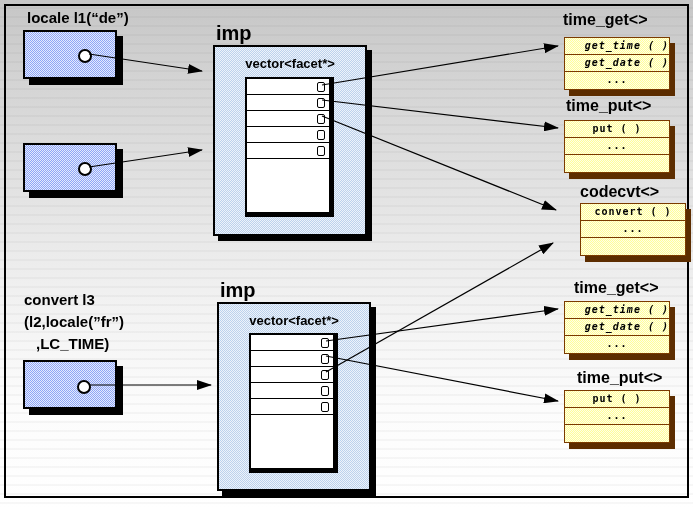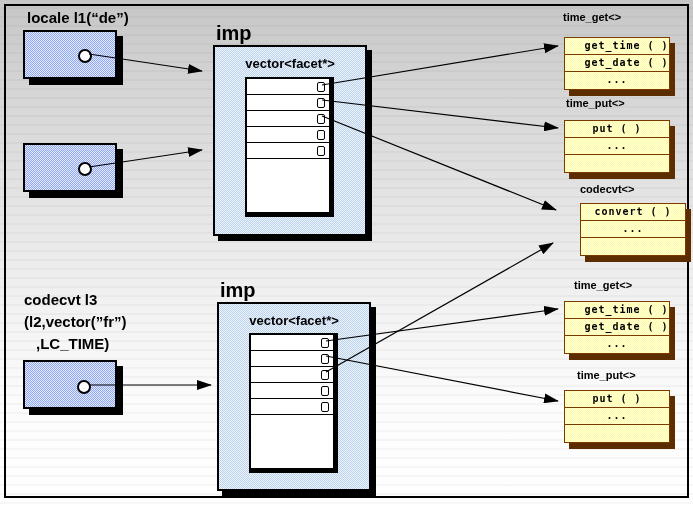--- a/index.html
+++ b/index.html
@@ -23,52 +23,52 @@
   .impbox{position:absolute;width:150px;border:2px solid #000;box-shadow:5px 5px 0 #000;z-index:2;
     background:repeating-conic-gradient(var(--imp-fill,#bdd2ec) 0% 25%,var(--imp-fill2,#edf3fb) 0% 50%);
     background-size:2px 2px;}
   .vtitle{position:absolute;top:9px;left:0;right:0;text-align:center;font-weight:bold;font-size:13px;}
 
   .vtable{position:absolute;width:82px;height:133px;background:#fff;z-index:4;
     border:2px solid #000;border-right-width:5px;border-bottom-width:5px;box-sizing:content-box;}
   .vrow{height:15px;border-bottom:1px solid #000;position:relative;}
   .glyph{position:absolute;right:4px;top:3px;width:6px;height:8px;background:#fff;border:1px solid #000;border-radius:2px;}
 
-  .flbl{position:absolute;font-weight:bold;font-size:11px;z-index:3;}
+  .flbl{position:absolute;font-weight:bold;font-size:16px;z-index:3;}
   .fbox{position:absolute;width:104px;height:51px;z-index:2;
     border:1px solid var(--facet-border,#7b3b00);
     box-shadow:5px 6px 0 var(--facet-shadow,#5c2d00);
     background:repeating-conic-gradient(var(--facet-fill,#ffff99) 0% 25%,var(--facet-fill2,#fffde8) 0% 50%);
     background-size:2px 2px;}
   .frow{height:16px;line-height:16px;border-bottom:1px solid var(--facet-border,#7b3b00);
     font-family:"DejaVu Sans Mono",monospace;font-weight:bold;font-size:10px;letter-spacing:1px;
     text-align:center;white-space:pre;overflow:hidden;}
   .frow:last-child{border-bottom:none;}
-  .frow.al{text-align:center;padding-left:19px;}
+  .frow.al{text-align:right;padding-left:19px;font-style:italic;}
 
   svg.overlay{position:absolute;left:0;top:0;width:693px;height:509px;z-index:6;pointer-events:none;}
   svg.overlay line{stroke:#000;stroke-width:1.2;}
 </style>
 </head>
 <body>
 
 <div class="canvas">
   <div class="frame"></div>
 
   <div class="lbl" style="left:27px;top:9px">locale l1(“de”)</div>
   <div class="lbox" style="left:23px;top:30px">
     <span class="port" style="left:53px;top:17px"></span>
   </div>
 
   <div class="lbox" style="left:23px;top:143px">
     <span class="port" style="left:53px;top:17px"></span>
   </div>
 
-  <div class="lbl" style="left:24px;top:291px">codecvt l3</div>
-  <div class="lbl" style="left:24px;top:313px">(l2,vector(”fr”)</div>
+  <div class="lbl" style="left:24px;top:291px">convert l3</div>
+  <div class="lbl" style="left:24px;top:313px">(l2,locale(”fr”)</div>
   <div class="lbl" style="left:36px;top:335px">,LC_TIME)</div>
   <div class="lbox" style="left:23px;top:360px">
     <span class="port" style="left:52px;top:18px"></span>
   </div>
 
   <div class="lbl imp-lbl" style="left:216px;top:24px">imp</div>
   <div class="impbox" style="left:213px;top:45px;height:187px">
     <div class="vtitle">vector&lt;facet*&gt;</div>
   </div>
   <div class="vtable" style="left:245px;top:77px">

